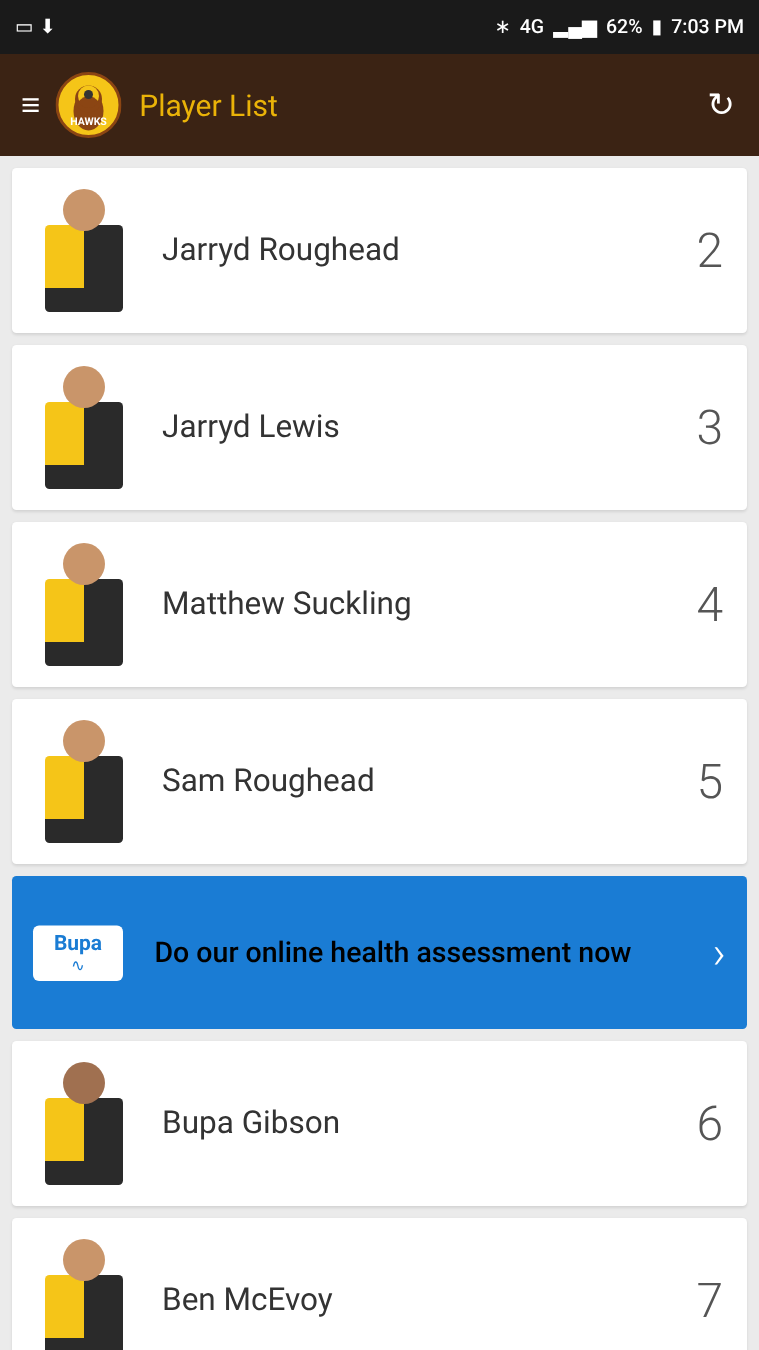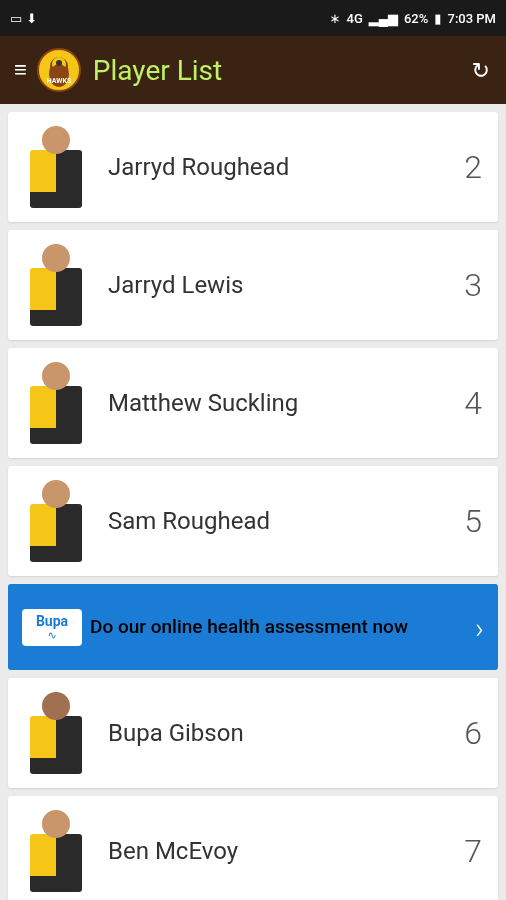--- a/index.html
+++ b/index.html
@@ -55,22 +55,22 @@
     .logo-container {
       width: 44px;
       height: 44px;
       margin-right: 12px;
     }
     .logo-svg {
       width: 100%;
       height: 100%;
     }
     .app-title {
-      color: #bef264;
-      font-size: 28px;
+      color: #eab308;
+      font-size: 20px;
       font-weight: 400;
       flex: 1;
     }
     .refresh-btn {
       color: white;
       font-size: 22px;
       cursor: pointer;
       position: absolute;
       right: 16px;
     }
@@ -97,42 +97,42 @@
       margin-right: 12px;
       flex-shrink: 0;
       display: flex;
       align-items: center;
       justify-content: center;
       overflow: hidden;
     }
 
     .player-name {
       flex: 1;
-      font-size: 24px;
+      font-size: 21px;
       color: #333;
       font-weight: 400;
     }
     .player-number {
       font-size: 32px;
       color: #555;
       font-weight: 300;
       min-width: 40px;
       text-align: right;
     }
 
     
     .ad-banner {
       margin: 8px 8px;
       background: #1a7cd4;
       border-radius: 3px;
-      height: 86px;
+      height: 102px;
       display: flex;
       align-items: center;
       padding: 10px 14px;
-      gap: 8px;
+      gap: 21px;
     }
     .bupa-logo {
       background: white;
       border-radius: 4px;
       padding: 4px 8px;
       display: flex;
       flex-direction: column;
       align-items: center;
       min-width: 60px;
     }

